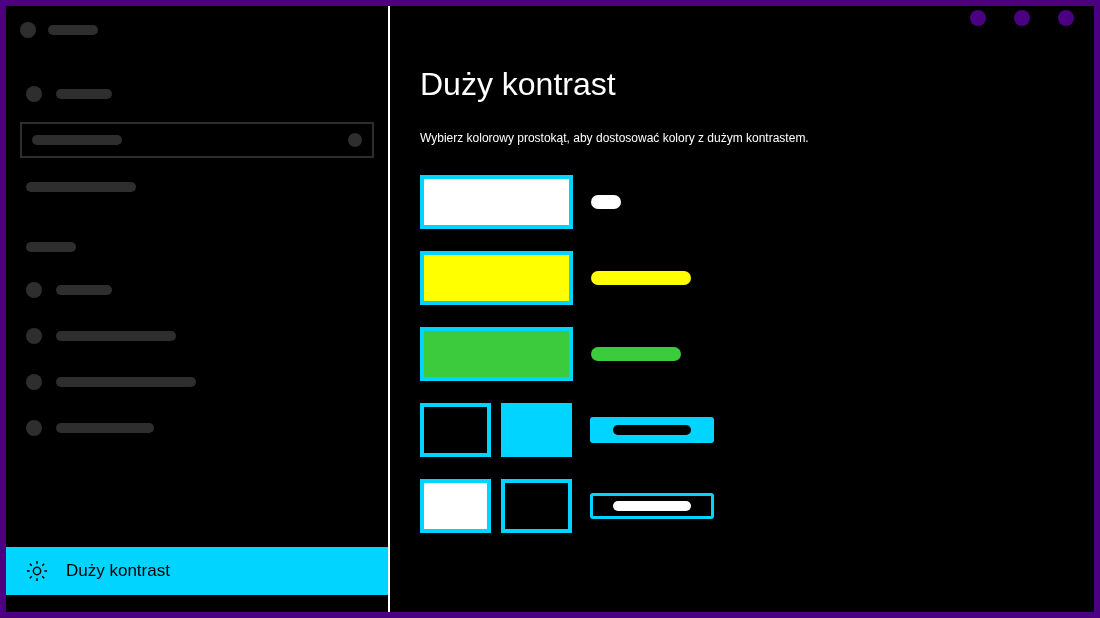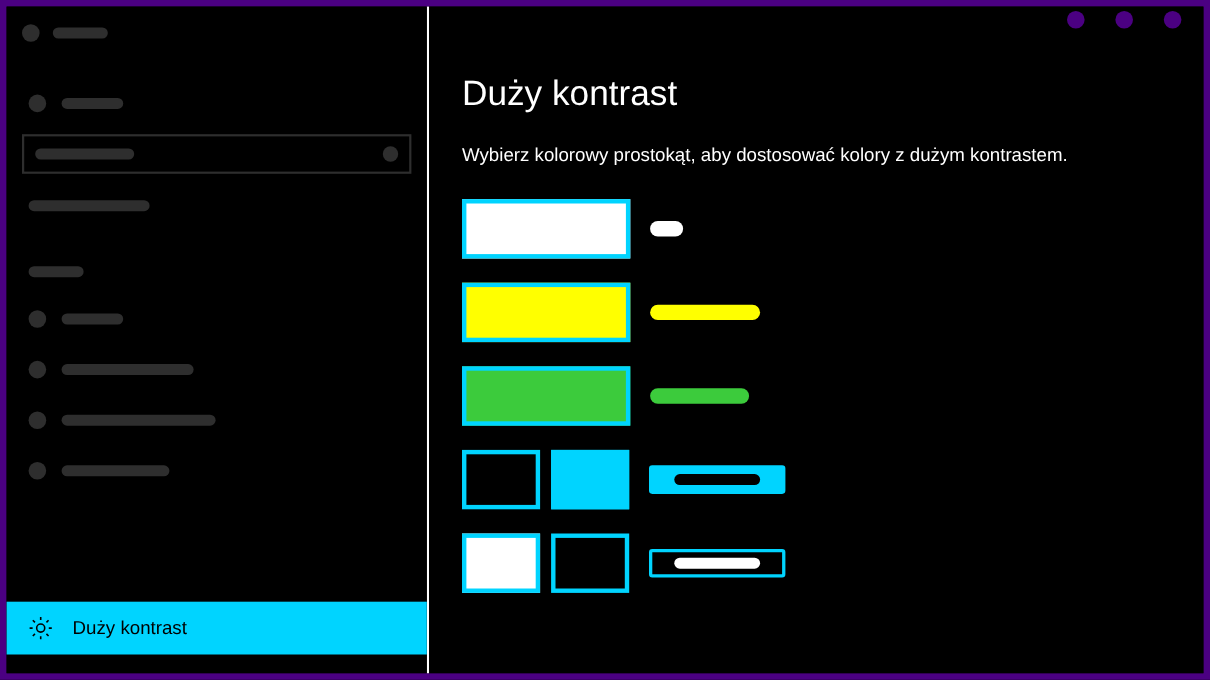--- a/index.html
+++ b/index.html
@@ -99,21 +99,21 @@
   }
   .brightness-icon svg { width: 100%; height: 100%; }
   
   h1 {
     font-weight: 400;
     font-size: 32px;
     margin-top: 30px;
     margin-bottom: 28px;
   }
   .subtitle {
-    font-size: 17px;
+    font-size: 12px;
     margin-bottom: 30px;
   }
   .swatch-row {
     display: flex; align-items: center;
     gap: 18px;
     margin-bottom: 22px;
   }
   .swatch {
     width: 153px; height: 54px;
     border: 4px solid #00D4FF;

